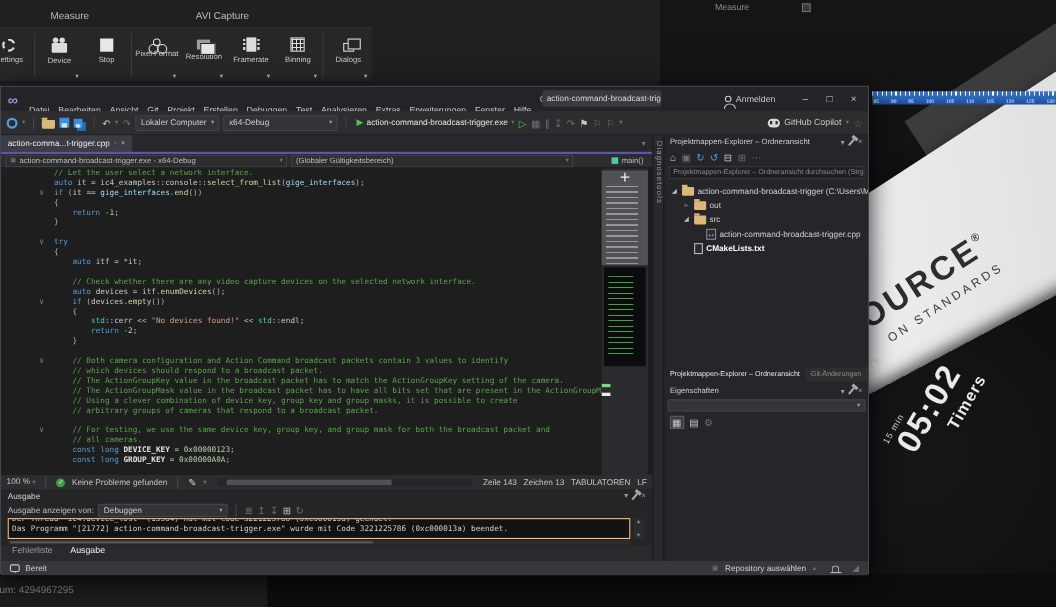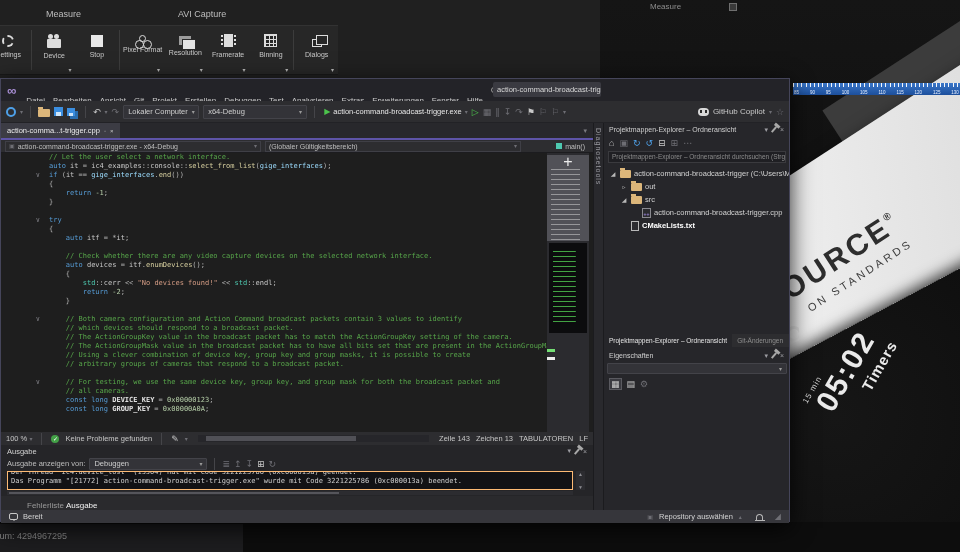--- a/index.html
+++ b/index.html
@@ -179,21 +179,21 @@
   #combo-debug{width:118px;height:12px;}
   #out-content{position:absolute;left:6px;top:26px;width:566px;height:19px;background:#121215;
     border:1px solid #fdba74;overflow:hidden;}
   #output-lines{margin-top:-4px;}
   .oline{font-family:"DejaVu Sans Mono",monospace;font-size:7px;line-height:9px;color:#cfcfcf;white-space:nowrap;padding-left:3px;}
   #out-vscroll{position:absolute;right:8px;top:26px;width:9px;height:19px;background:#2c2c30;
     display:flex;flex-direction:column;justify-content:space-between;align-items:center;font-size:5px;color:#8d8d92;}
   #out-hscroll{position:absolute;left:6px;top:46px;width:566px;height:4px;background:#2c2c30;}
   #out-hthumb{position:absolute;left:2px;top:1px;width:330px;height:2px;background:#55555b;}
 
-  #panel-tabs{left:0;top:417px;width:592px;height:14px;display:flex;align-items:flex-end;gap:2px;padding:0 26px;font-size:8px;}
+  #panel-tabs{left:0;top:417px;width:592px;height:14px;display:flex;align-items:flex-start;gap:16px;padding:0 10px;font-size:8px;}
   #tab-errors{color:#9a9a9a;}
   #tab-output{color:#f2f2f2;}
 
   #statusbar{left:0;top:431px;width:788px;height:13px;background:#36363b;display:flex;align-items:center;
     padding:0 8px;font-size:7.5px;color:#d2d2d2;gap:5px;}
   .bubble{width:9px;height:7px;border:1px solid #c8c8c8;border-radius:2px;position:relative;display:inline-block;}
   .bubble::after{content:"";position:absolute;bottom:-4px;left:2px;border:2px solid transparent;border-top-color:#c8c8c8;}
   #repo-area{margin-left:auto;display:flex;align-items:center;gap:6px;}
   .bell{width:7px;height:6px;border:1px solid #b8b8b8;border-radius:4px 4px 0 0;border-bottom:none;position:relative;display:inline-block;margin-left:8px;}
   .bell::after{content:"";position:absolute;bottom:-1px;left:-2px;width:10px;height:1px;background:#b8b8b8;}
@@ -339,20 +339,27 @@
           <span class="menu-item">Erweiterungen</span>
           <span class="menu-item">Fenster</span>
           <span class="menu-item">Hilfe</span>
         </span>
       <span id="search-area">
         <span class="mag"></span>
         <span>Suchen</span>
         <span class="tg dim tiny">▾</span>
       </span>
       <span id="title-chip">action-command-broadcast-trigger</span>
+      <span id="title-right">
+        <span class="person"></span>
+        <span id="signin-label">Anmelden</span>
+        <span class="winbtn">–</span>
+        <span class="winbtn">□</span>
+        <span class="winbtn">×</span>
+      </span>
     </div>
 
     <div class="abs" id="vstoolbar">
       <span class="icon-row">
           <span class="ic-nav cssic"></span>
           <span class="tg dim tiny">▾</span>
           <span class="tsep"></span>
           <span class="ic-folder cssic"></span>
           <span class="ic-save cssic"></span>
           <span class="ic-saveall cssic"></span>
@@ -430,20 +437,21 @@
           <div class="cl"><span class="fold"></span><span class="tok-o">{</span></div>
           <div class="cl"><span class="fold"></span><span class="tok-o">    </span><span class="tok-k">return </span><span class="tok-n">-1</span><span class="tok-o">;</span></div>
           <div class="cl"><span class="fold"></span><span class="tok-o">}</span></div>
           <div class="cl"><span class="fold"></span></div>
           <div class="cl"><span class="fold">∨</span><span class="tok-k">try</span></div>
           <div class="cl"><span class="fold"></span><span class="tok-o">{</span></div>
           <div class="cl"><span class="fold"></span><span class="tok-o">    </span><span class="tok-k">auto </span><span class="tok-i">itf</span><span class="tok-o"> = *</span><span class="tok-i">it</span><span class="tok-o">;</span></div>
           <div class="cl"><span class="fold"></span></div>
           <div class="cl"><span class="fold"></span><span class="tok-c">    // Check whether there are any video capture devices on the selected network interface.</span></div>
           <div class="cl"><span class="fold"></span><span class="tok-o">    </span><span class="tok-k">auto </span><span class="tok-i">devices</span><span class="tok-o"> = </span><span class="tok-i">itf</span><span class="tok-o">.</span><span class="tok-f">enumDevices</span><span class="tok-o">();</span></div>
+          <div class="cl"><span class="fold">∨</span><span class="tok-o">    </span><span class="tok-k">if </span><span class="tok-o">(</span><span class="tok-i">devices</span><span class="tok-o">.</span><span class="tok-f">empty</span><span class="tok-o">())</span></div>
           <div class="cl"><span class="fold"></span><span class="tok-o">    {</span></div>
           <div class="cl"><span class="fold"></span><span class="tok-o">        </span><span class="tok-t">std</span><span class="tok-o">::</span><span class="tok-i">cerr</span><span class="tok-o"> &lt;&lt; </span><span class="tok-s">"No devices found!"</span><span class="tok-o"> &lt;&lt; </span><span class="tok-t">std</span><span class="tok-o">::</span><span class="tok-i">endl</span><span class="tok-o">;</span></div>
           <div class="cl"><span class="fold"></span><span class="tok-o">        </span><span class="tok-k">return </span><span class="tok-n">-2</span><span class="tok-o">;</span></div>
           <div class="cl"><span class="fold"></span><span class="tok-o">    }</span></div>
           <div class="cl"><span class="fold"></span></div>
           <div class="cl"><span class="fold">∨</span><span class="tok-c">    // Both camera configuration and Action Command broadcast packets contain 3 values to identify</span></div>
           <div class="cl"><span class="fold"></span><span class="tok-c">    // which devices should respond to a broadcast packet.</span></div>
           <div class="cl"><span class="fold"></span><span class="tok-c">    // The ActionGroupKey value in the broadcast packet has to match the ActionGroupKey setting of the camera.</span></div>
           <div class="cl"><span class="fold"></span><span class="tok-c">    // The ActionGroupMask value in the broadcast packet has to have all bits set that are present in the ActionGroupMask</span></div>
           <div class="cl"><span class="fold"></span><span class="tok-c">    // Using a clever combination of device key, group key and group masks, it is possible to create</span></div>

